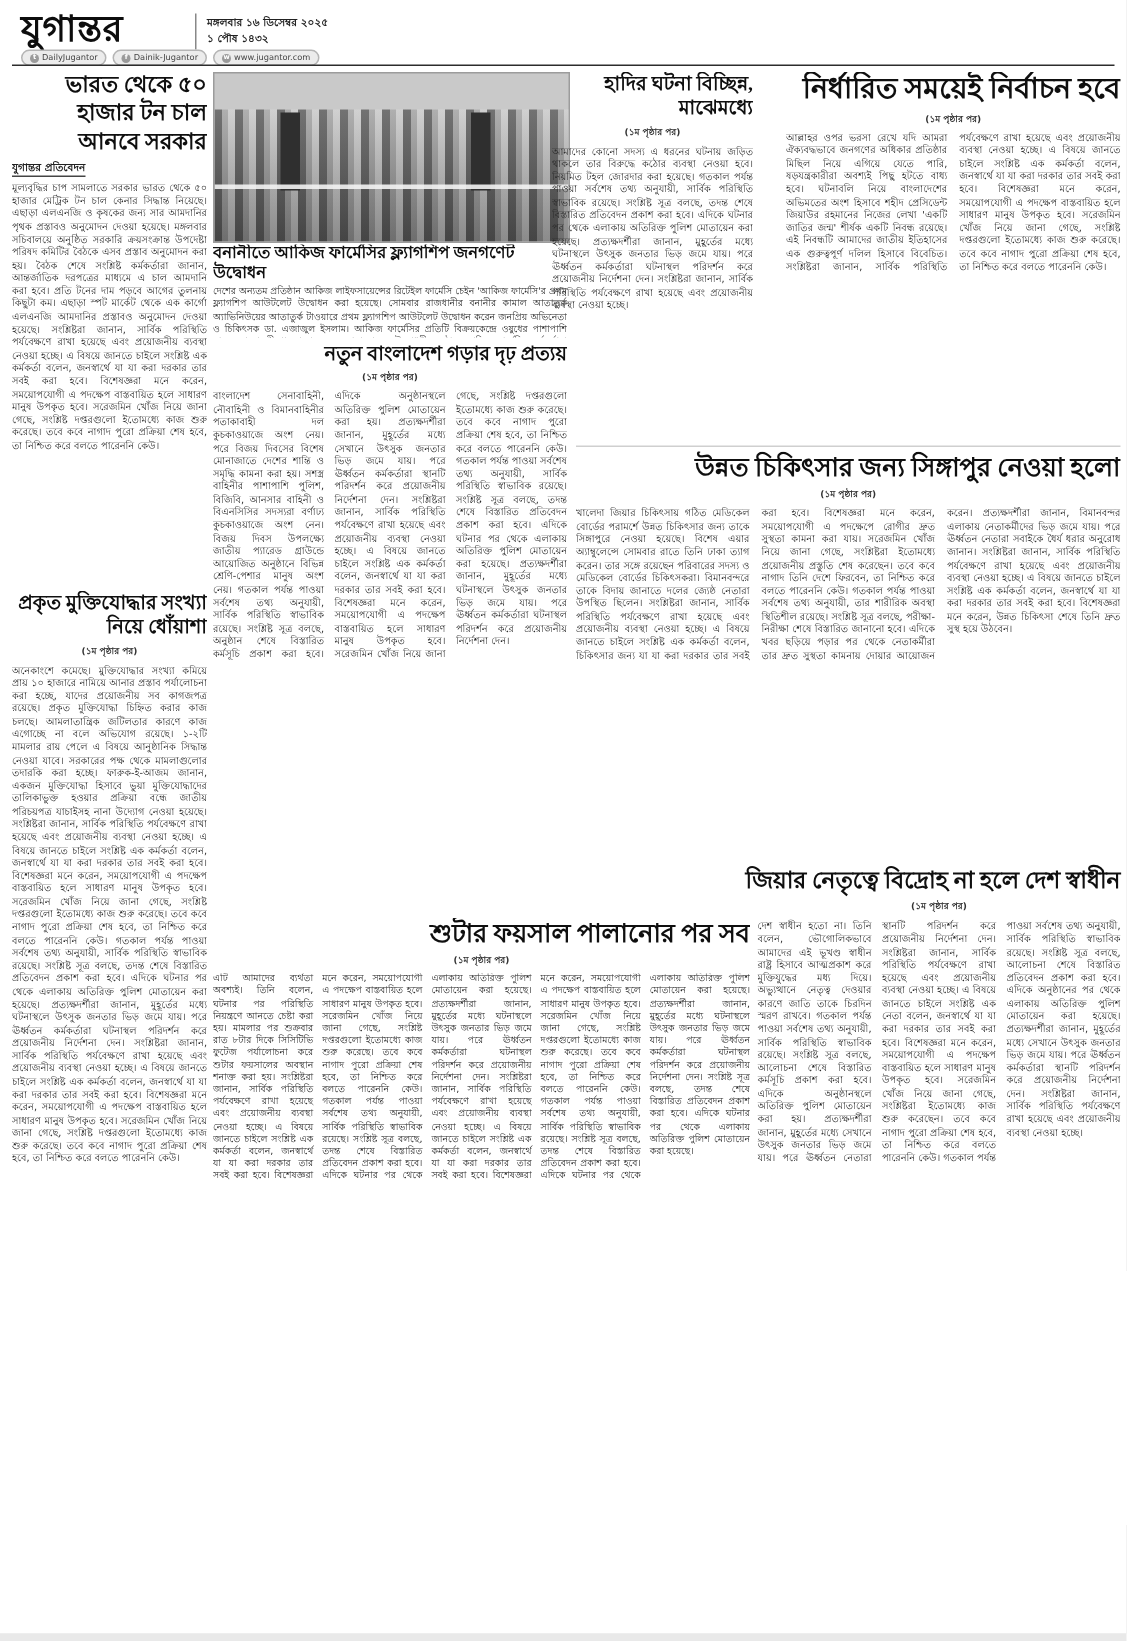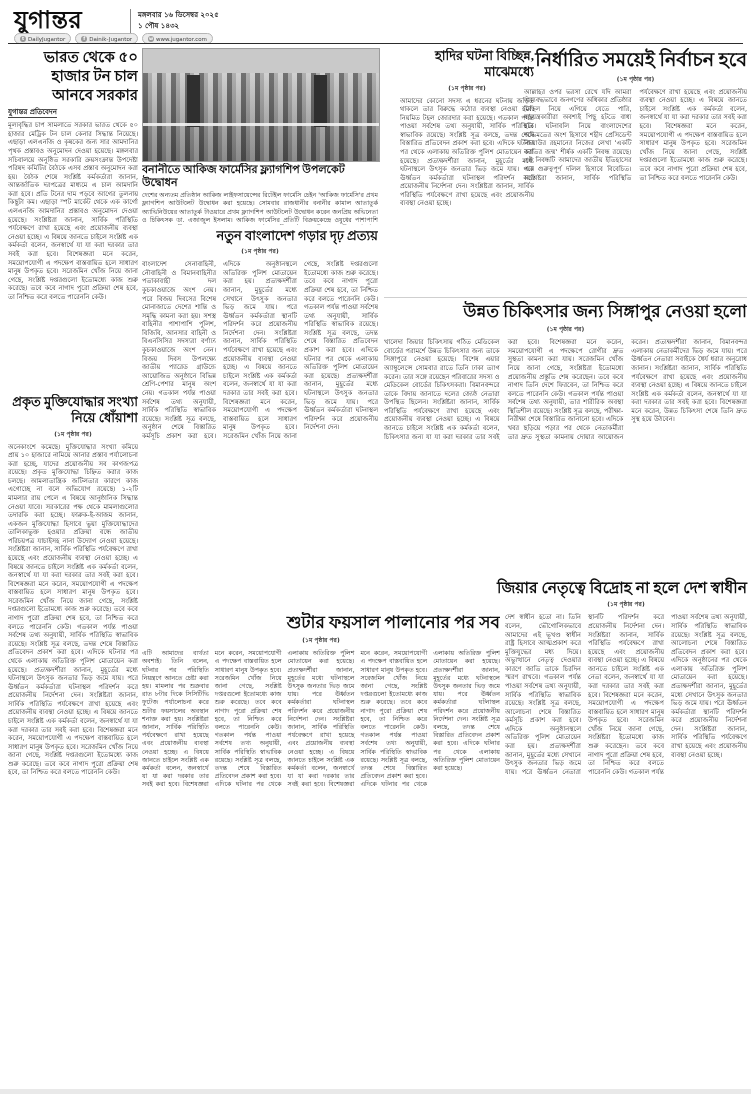--- a/index.html
+++ b/index.html
@@ -103,31 +103,31 @@
   </section>
 
   <figure class="photo">
     <div class="photo-crowd"></div>
     <div class="photo-banner left"></div>
     <div class="photo-banner right"></div>
     <div class="photo-ribbon"></div>
   </figure>
 
   <div class="caption">
-    <div class="caption-title">বনানীতে আকিজ ফার্মেসির ফ্ল্যাগশিপ উপলকেট উদ্বোধন</div>
+    <div class="caption-title">বনানীতে আকিজ ফার্মেসির ফ্ল্যাগশিপ জনগণেট উদ্বোধন</div>
     <div class="caption-body">দেশের অন্যতম প্রতিষ্ঠান আকিজ লাইফসায়েন্সের রিটেইল ফার্মেসি চেইন 'আকিজ ফার্মেসি'র প্রথম ফ্ল্যাগশিপ আউটলেট উদ্বোধন করা হয়েছে। সোমবার রাজধানীর বনানীর কামাল আতাতুর্ক অ্যাভিনিউয়ের আতাতুর্ক টাওয়ারে প্রথম ফ্ল্যাগশিপ আউটলেট উদ্বোধন করেন জনপ্রিয় অভিনেতা ও চিকিৎসক ডা. এজাজুল ইসলাম। আকিজ ফার্মেসির প্রতিটি বিক্রয়কেন্দ্রে ওষুধের পাশাপাশি স্বাস্থ্যসেবা সামগ্রী পাওয়া যাবে বলে জানানো হয়। উদ্বোধনী অনুষ্ঠানে আকিজ ফার্মেসির কর্মকর্তারা উপস্থিত ছিলেন। সবাইকে ধন্যবাদ জানান প্রতিষ্ঠানের ঊর্ধ্বতন কর্মকর্তারা। —যুগান্তর</div>
   </div>
 
   <section class="article" style="left:142px;top:228px;width:236px;height:384px;">
     <h2 class="hl" style="font-size:13px;">নতুন বাংলাদেশ গড়ার দৃঢ় প্রত্যয়</h2>
     <div class="cont">(১ম পৃষ্ঠার পর)</div>
     <div class="body cols3" style="height:342px;">বাংলাদেশ সেনাবাহিনী, নৌবাহিনী ও বিমানবাহিনীর পতাকাবাহী দল কুচকাওয়াজে অংশ নেয়। পরে বিজয় দিবসের বিশেষ মোনাজাতে দেশের শান্তি ও সমৃদ্ধি কামনা করা হয়। সশস্ত্র বাহিনীর পাশাপাশি পুলিশ, বিজিবি, আনসার বাহিনী ও বিএনসিসির সদস্যরা বর্ণাঢ্য কুচকাওয়াজে অংশ নেন। বিজয় দিবস উপলক্ষ্যে জাতীয় প্যারেড গ্রাউন্ডে আয়োজিত অনুষ্ঠানে বিভিন্ন শ্রেণি-পেশার মানুষ অংশ নেয়। গতকাল পর্যন্ত পাওয়া সর্বশেষ তথ্য অনুযায়ী, সার্বিক পরিস্থিতি স্বাভাবিক রয়েছে। সংশ্লিষ্ট সূত্র বলছে, অনুষ্ঠান শেষে বিস্তারিত কর্মসূচি প্রকাশ করা হবে। এদিকে অনুষ্ঠানস্থলে অতিরিক্ত পুলিশ মোতায়েন করা হয়। প্রত্যক্ষদর্শীরা জানান, মুহূর্তের মধ্যে সেখানে উৎসুক জনতার ভিড় জমে যায়। পরে ঊর্ধ্বতন কর্মকর্তারা স্থানটি পরিদর্শন করে প্রয়োজনীয় নির্দেশনা দেন। সংশ্লিষ্টরা জানান, সার্বিক পরিস্থিতি পর্যবেক্ষণে রাখা হয়েছে এবং প্রয়োজনীয় ব্যবস্থা নেওয়া হচ্ছে। এ বিষয়ে জানতে চাইলে সংশ্লিষ্ট এক কর্মকর্তা বলেন, জনস্বার্থে যা যা করা দরকার তার সবই করা হবে। বিশেষজ্ঞরা মনে করেন, সময়োপযোগী এ পদক্ষেপ বাস্তবায়িত হলে সাধারণ মানুষ উপকৃত হবে। সরেজমিন খোঁজ নিয়ে জানা গেছে, সংশ্লিষ্ট দপ্তরগুলো ইতোমধ্যে কাজ শুরু করেছে। তবে কবে নাগাদ পুরো প্রক্রিয়া শেষ হবে, তা নিশ্চিত করে বলতে পারেননি কেউ। গতকাল পর্যন্ত পাওয়া সর্বশেষ তথ্য অনুযায়ী, সার্বিক পরিস্থিতি স্বাভাবিক রয়েছে। সংশ্লিষ্ট সূত্র বলছে, তদন্ত শেষে বিস্তারিত প্রতিবেদন প্রকাশ করা হবে। এদিকে ঘটনার পর থেকে এলাকায় অতিরিক্ত পুলিশ মোতায়েন করা হয়েছে। প্রত্যক্ষদর্শীরা জানান, মুহূর্তের মধ্যে ঘটনাস্থলে উৎসুক জনতার ভিড় জমে যায়। পরে ঊর্ধ্বতন কর্মকর্তারা ঘটনাস্থল পরিদর্শন করে প্রয়োজনীয় নির্দেশনা দেন।</div>
   </section>
 
-  <section class="article" style="left:400px;top:48px;width:134px;height:248px;">
+  <section class="article" style="left:368px;top:48px;width:134px;height:248px;">
     <h2 class="hl" style="font-size:13px;">হাদির ঘটনা বিচ্ছিন্ন, মাঝেমধ্যে</h2>
     <div class="cont">(১ম পৃষ্ঠার পর)</div>
     <div class="body" style="height:196px;">আমাদের কোনো সদস্য এ ধরনের ঘটনায় জড়িত থাকলে তার বিরুদ্ধে কঠোর ব্যবস্থা নেওয়া হবে। নিয়মিত টহল জোরদার করা হয়েছে। গতকাল পর্যন্ত পাওয়া সর্বশেষ তথ্য অনুযায়ী, সার্বিক পরিস্থিতি স্বাভাবিক রয়েছে। সংশ্লিষ্ট সূত্র বলছে, তদন্ত শেষে বিস্তারিত প্রতিবেদন প্রকাশ করা হবে। এদিকে ঘটনার পর থেকে এলাকায় অতিরিক্ত পুলিশ মোতায়েন করা হয়েছে। প্রত্যক্ষদর্শীরা জানান, মুহূর্তের মধ্যে ঘটনাস্থলে উৎসুক জনতার ভিড় জমে যায়। পরে ঊর্ধ্বতন কর্মকর্তারা ঘটনাস্থল পরিদর্শন করে প্রয়োজনীয় নির্দেশনা দেন। সংশ্লিষ্টরা জানান, সার্বিক পরিস্থিতি পর্যবেক্ষণে রাখা হয়েছে এবং প্রয়োজনীয় ব্যবস্থা নেওয়া হচ্ছে।</div>
   </section>
 
   <section class="article" style="left:524px;top:48px;width:223px;height:248px;">
     <h2 class="hl" style="font-size:19px;">নির্ধারিত সময়েই  নির্বাচন হবে</h2>
     <div class="cont">(১ম পৃষ্ঠার পর)</div>
     <div class="body cols2" style="height:200px;">আল্লাহর ওপর ভরসা রেখে যদি আমরা ঐক্যবদ্ধভাবে জনগণের অধিকার প্রতিষ্ঠার মিছিল নিয়ে এগিয়ে যেতে পারি, ষড়যন্ত্রকারীরা অবশ্যই পিছু হটতে বাধ্য হবে। ঘটনাবলি নিয়ে বাংলাদেশের অভিমতের অংশ হিসাবে শহীদ প্রেসিডেন্ট জিয়াউর রহমানের নিজের লেখা 'একটি জাতির জন্ম' শীর্ষক একটি নিবন্ধ রয়েছে। এই নিবন্ধটি আমাদের জাতীয় ইতিহাসের এক গুরুত্বপূর্ণ দলিল হিসাবে বিবেচিত। সংশ্লিষ্টরা জানান, সার্বিক পরিস্থিতি পর্যবেক্ষণে রাখা হয়েছে এবং প্রয়োজনীয় ব্যবস্থা নেওয়া হচ্ছে। এ বিষয়ে জানতে চাইলে সংশ্লিষ্ট এক কর্মকর্তা বলেন, জনস্বার্থে যা যা করা দরকার তার সবই করা হবে। বিশেষজ্ঞরা মনে করেন, সময়োপযোগী এ পদক্ষেপ বাস্তবায়িত হলে সাধারণ মানুষ উপকৃত হবে। সরেজমিন খোঁজ নিয়ে জানা গেছে, সংশ্লিষ্ট দপ্তরগুলো ইতোমধ্যে কাজ শুরু করেছে। তবে কবে নাগাদ পুরো প্রক্রিয়া শেষ হবে, তা নিশ্চিত করে বলতে পারেননি কেউ।</div>
   </section>

